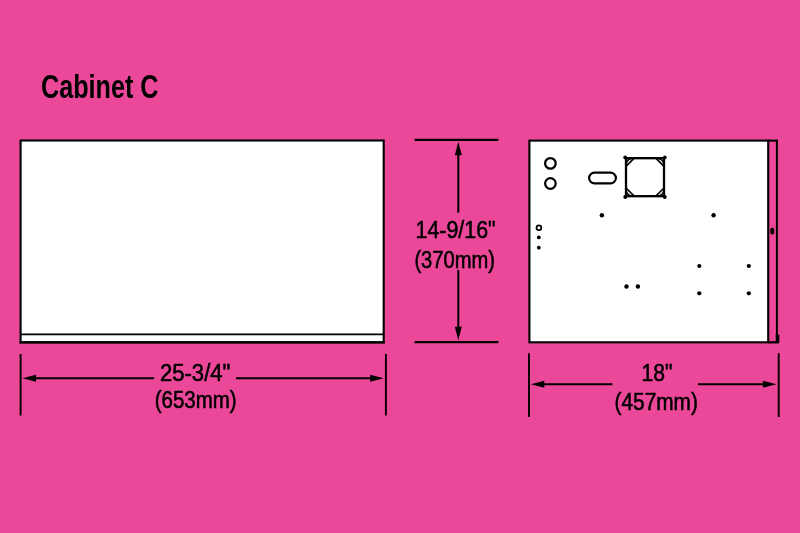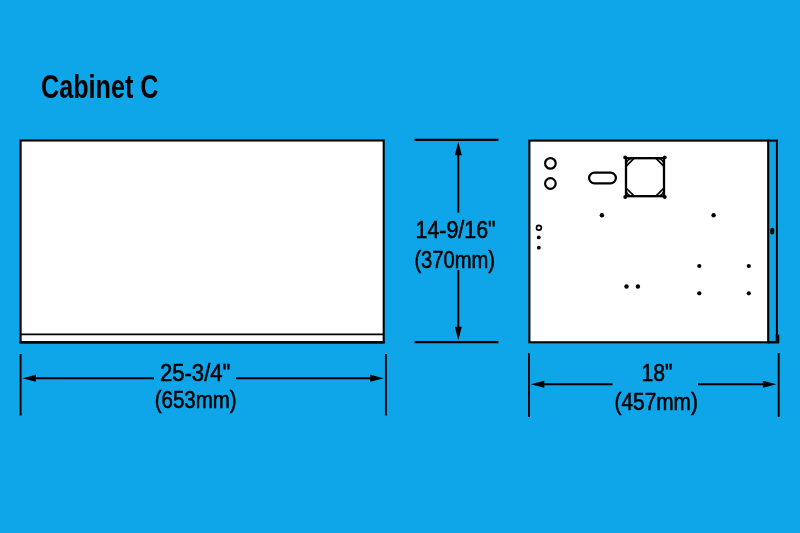--- a/index.html
+++ b/index.html
@@ -1,16 +1,16 @@
 <!DOCTYPE html>
 <html><head>
 <meta charset="utf-8">
 <style>
   html,body{margin:0;padding:0;background:#fff;}
-  #page{position:relative;width:800px;height:533px;background:#0ea5e9;overflow:hidden;}
+  #page{position:relative;width:800px;height:533px;background:#ec4899;overflow:hidden;}
   svg text{font-family:"Liberation Sans",sans-serif;fill:#000;}
   svg text.d{stroke:#000;stroke-width:0.55;}
 </style>
 </head>
 <body>
 <div id="page">
 <svg width="800" height="533" viewBox="0 0 800 533" xmlns="http://www.w3.org/2000/svg">
 
   <text x="41" y="97.5" font-size="33" font-weight="bold" textLength="117.5" lengthAdjust="spacingAndGlyphs">Cabinet C</text>
 

